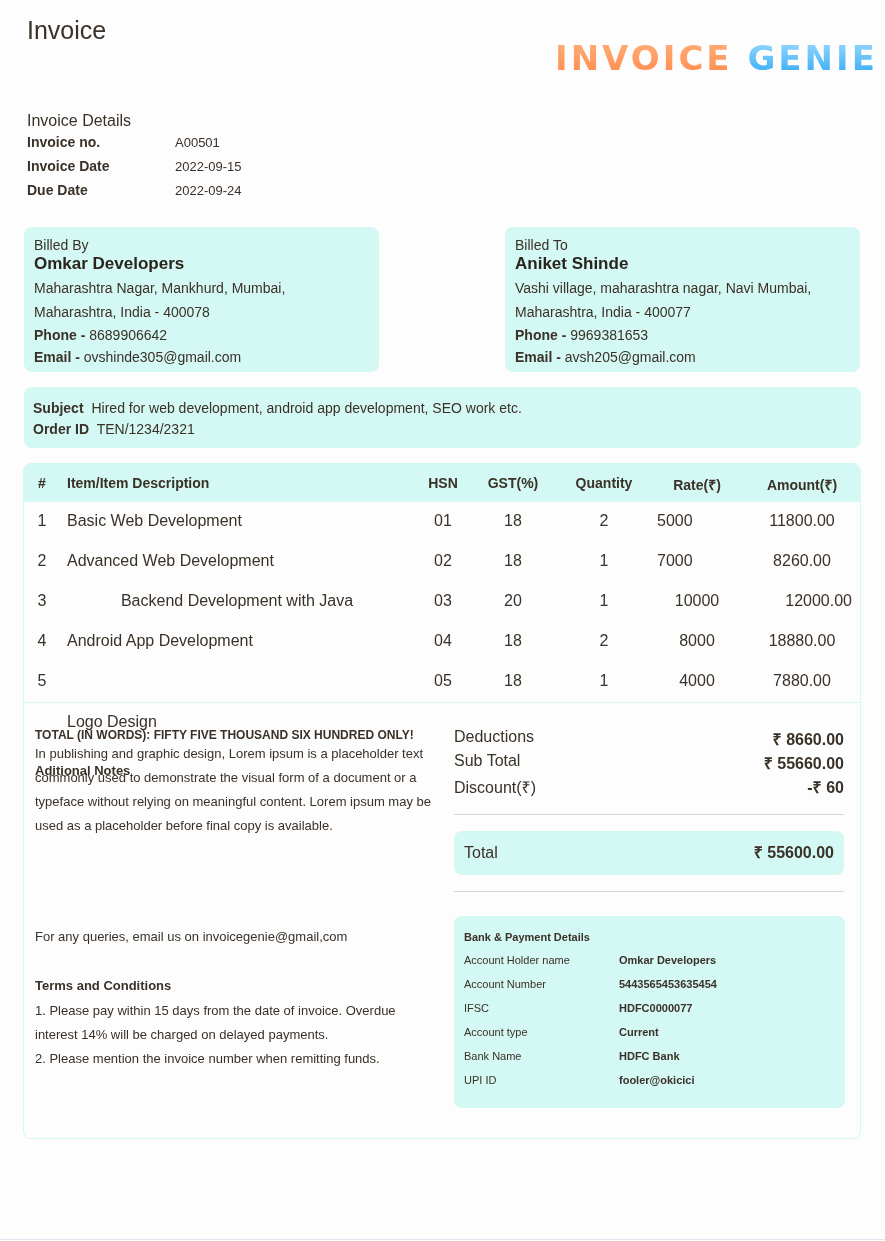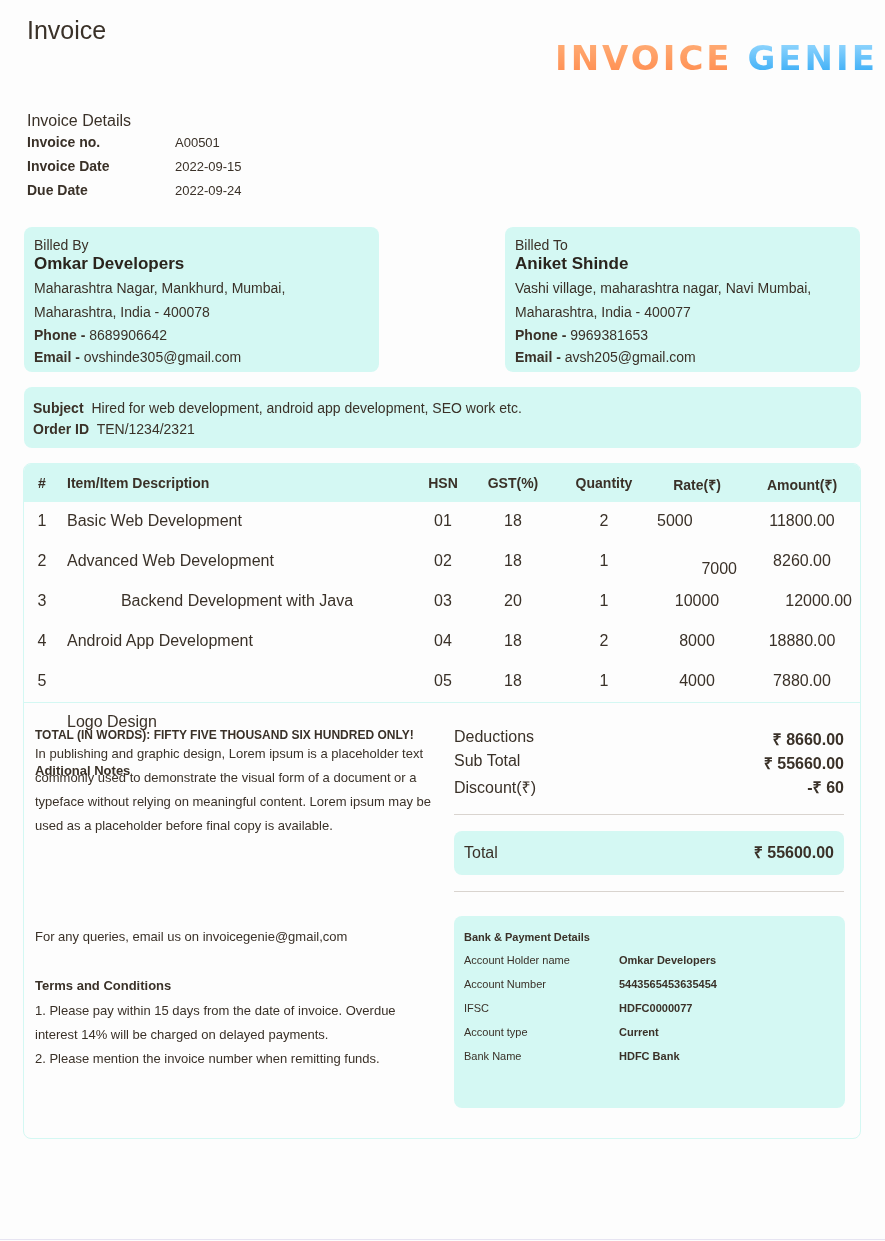--- a/index.html
+++ b/index.html
@@ -117,21 +117,21 @@
         <div class="cell" style="left: 540px; width: 80px; top: 10px; text-align: center;">2</div>
         <div class="cell" style="left: 633px; width: 80px; top: 10px; text-align: left;">5000</div>
         <div class="cell" style="left: 728px; width: 100px; top: 10px; text-align: center;">11800.00</div>
       </div>
       <div class="trow" style="top: 78px;">
         <div class="cell" style="left: 8px; width: 20px; top: 10px; text-align: center;">2</div>
         <div class="cell" style="left: 43px; width: 340px; top: 10px; text-align: left;">Advanced Web Development</div>
         <div class="cell" style="left: 394px; width: 50px; top: 10px; text-align: center;">02</div>
         <div class="cell" style="left: 454px; width: 70px; top: 10px; text-align: center;">18</div>
         <div class="cell" style="left: 540px; width: 80px; top: 10px; text-align: center;">1</div>
-        <div class="cell" style="left: 633px; width: 80px; top: 18px; text-align: right;">7000</div>
+        <div class="cell" style="left: 633px; width: 80px; top: 10px; text-align: left;">7000</div>
         <div class="cell" style="left: 728px; width: 100px; top: 10px; text-align: center;">8260.00</div>
       </div>
       <div class="trow" style="top: 118px;">
         <div class="cell" style="left: 8px; width: 20px; top: 10px; text-align: center;">3</div>
         <div class="cell" style="left: 43px; width: 340px; top: 10px; text-align: center;">Backend Development with Java</div>
         <div class="cell" style="left: 394px; width: 50px; top: 10px; text-align: center;">03</div>
         <div class="cell" style="left: 454px; width: 70px; top: 10px; text-align: center;">20</div>
         <div class="cell" style="left: 540px; width: 80px; top: 10px; text-align: center;">1</div>
         <div class="cell" style="left: 633px; width: 80px; top: 10px; text-align: center;">10000</div>
         <div class="cell" style="left: 728px; width: 100px; top: 10px; text-align: right;">12000.00</div>
@@ -188,16 +188,17 @@
 <div class="abs hr" style="top:891px"></div>
 
 <div class="abs card bank">
   <div class="h">Bank &amp; Payment Details</div>
   <div id="bank-rows">
       <div class="r"><span class="k">Account Holder name</span><span class="v">Omkar Developers</span></div>
       <div class="r"><span class="k">Account Number</span><span class="v">5443565453635454</span></div>
       <div class="r"><span class="k">IFSC</span><span class="v">HDFC0000077</span></div>
       <div class="r"><span class="k">Account type</span><span class="v">Current</span></div>
       <div class="r"><span class="k">Bank Name</span><span class="v">HDFC Bank</span></div>
+      <div class="r"><span class="k">UPI ID</span><span class="v">fooler@okicici</span></div>
     </div>
 </div>
 
 <div class="abs bottom-line"></div>
 
 </body></html>

